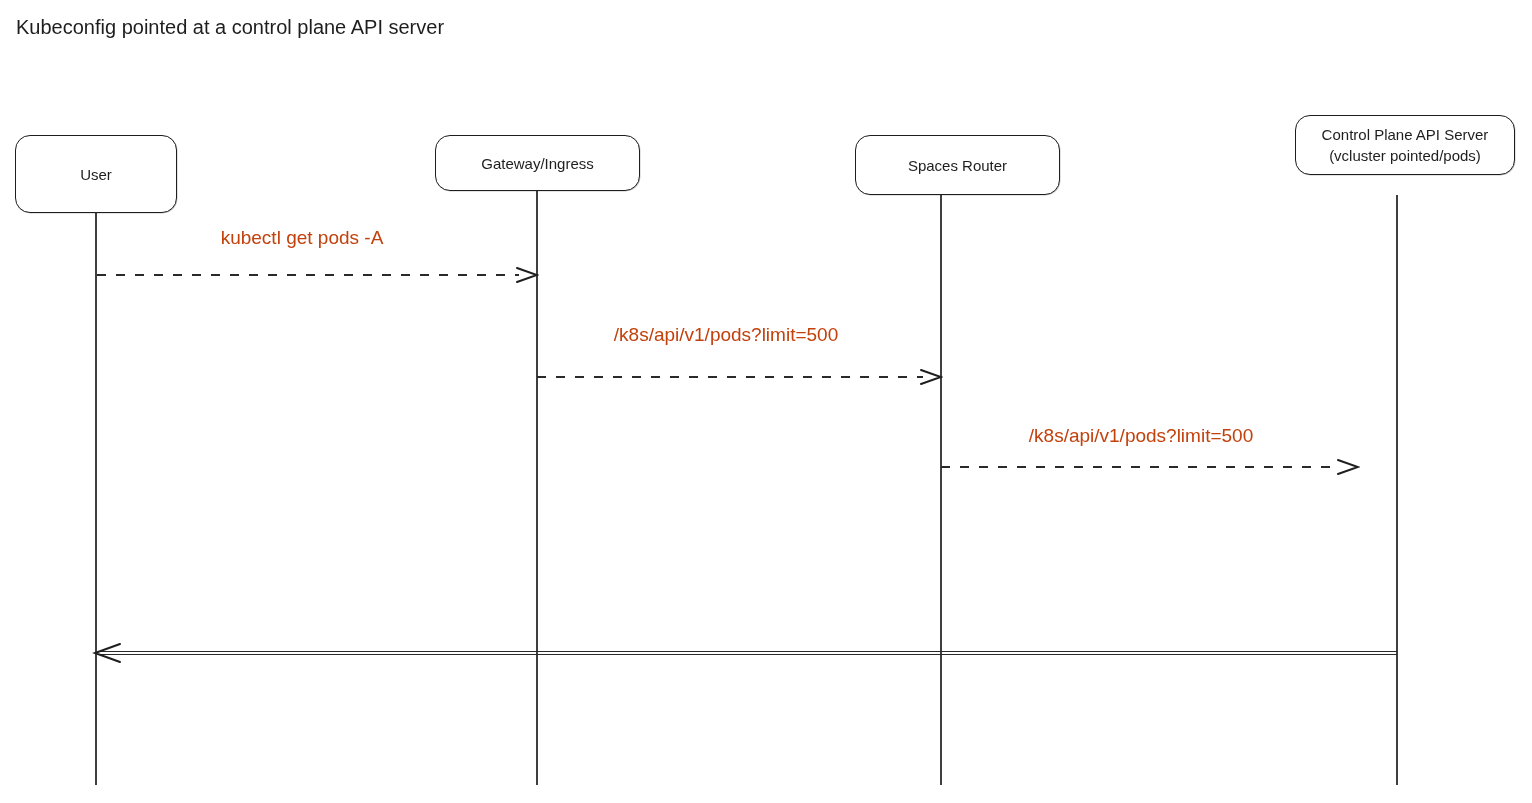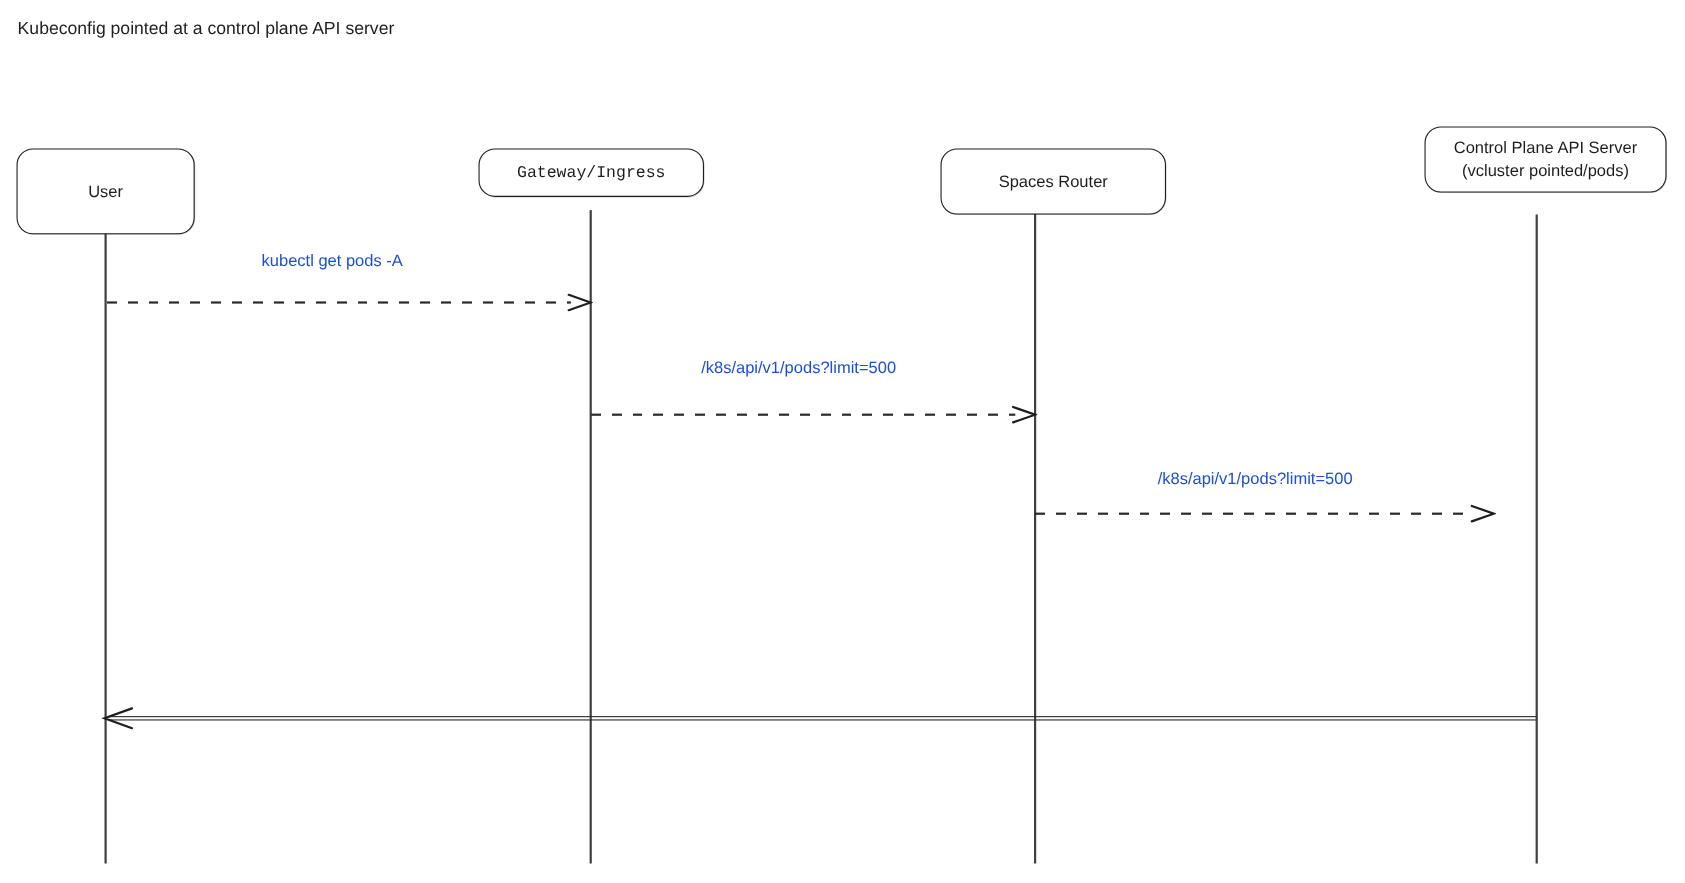--- a/index.html
+++ b/index.html
@@ -12,21 +12,21 @@
     width: 1532px;
     height: 803px;
     background: #ffffff;
     overflow: hidden;
     font-family: "Liberation Sans", sans-serif;
     color: #1e1e1e;
   }
   .note-line {
     position: absolute;
     left: 16px;
-    font-size: 16px;
+    font-size: 20px;
     line-height: 18px;
     color: #1e1e1e;
     white-space: nowrap;
   }
   .note-title { top: 18px; }
   .note-url   { top: 58px; }
 
   .actor-box {
     position: absolute;
     box-sizing: border-box;
@@ -37,41 +37,41 @@
     flex-direction: column;
     align-items: center;
     justify-content: center;
     font-size: 15px;
     line-height: 1.4;
     text-align: center;
     box-shadow: 0.5px 0.5px 0 rgba(30,30,30,0.25);
     z-index: 3;
   }
   .actor-user    { left: 15px;   top: 135px; width: 162px; height: 78px; }
-  .actor-gateway { left: 435px;  top: 135px; width: 205px; height: 44px; font-family: Liberation Mono, monospace; }
+  .actor-gateway { left: 435px;  top: 135px; width: 205px; height: 56px; }
   .actor-spaces  { left: 855px;  top: 135px; width: 205px; height: 60px; }
   .actor-cp      { left: 1295px; top: 115px; width: 220px; height: 60px; }
 
   .lifeline {
     position: absolute;
     width: 2px;
     background: #3f3f3f;
     z-index: 1;
   }
   .lifeline-user    { left: 95px;   top: 196px; height: 589px; }
   .lifeline-gateway { left: 536px;  top: 191px; height: 594px; }
   .lifeline-spaces  { left: 940px;  top: 194px; height: 591px; }
   .lifeline-cp      { left: 1396px; top: 195px; height: 590px; }
 
   .msg-label {
     position: absolute;
-    font-size: 15px;
+    font-size: 19px;
     line-height: 20px;
     text-align: center;
-    color: #1d4ed8;
+    color: #c2410c;
     white-space: nowrap;
     z-index: 2;
   }
   .msg1-label { left: 97px;  width: 410px; top: 228px; }
   .msg2-label { left: 537px; width: 378px; top: 325px; }
   .msg3-label { left: 941px; width: 400px; top: 426px; }
 
   .msg-line-dashed {
     position: absolute;
     height: 2px;

